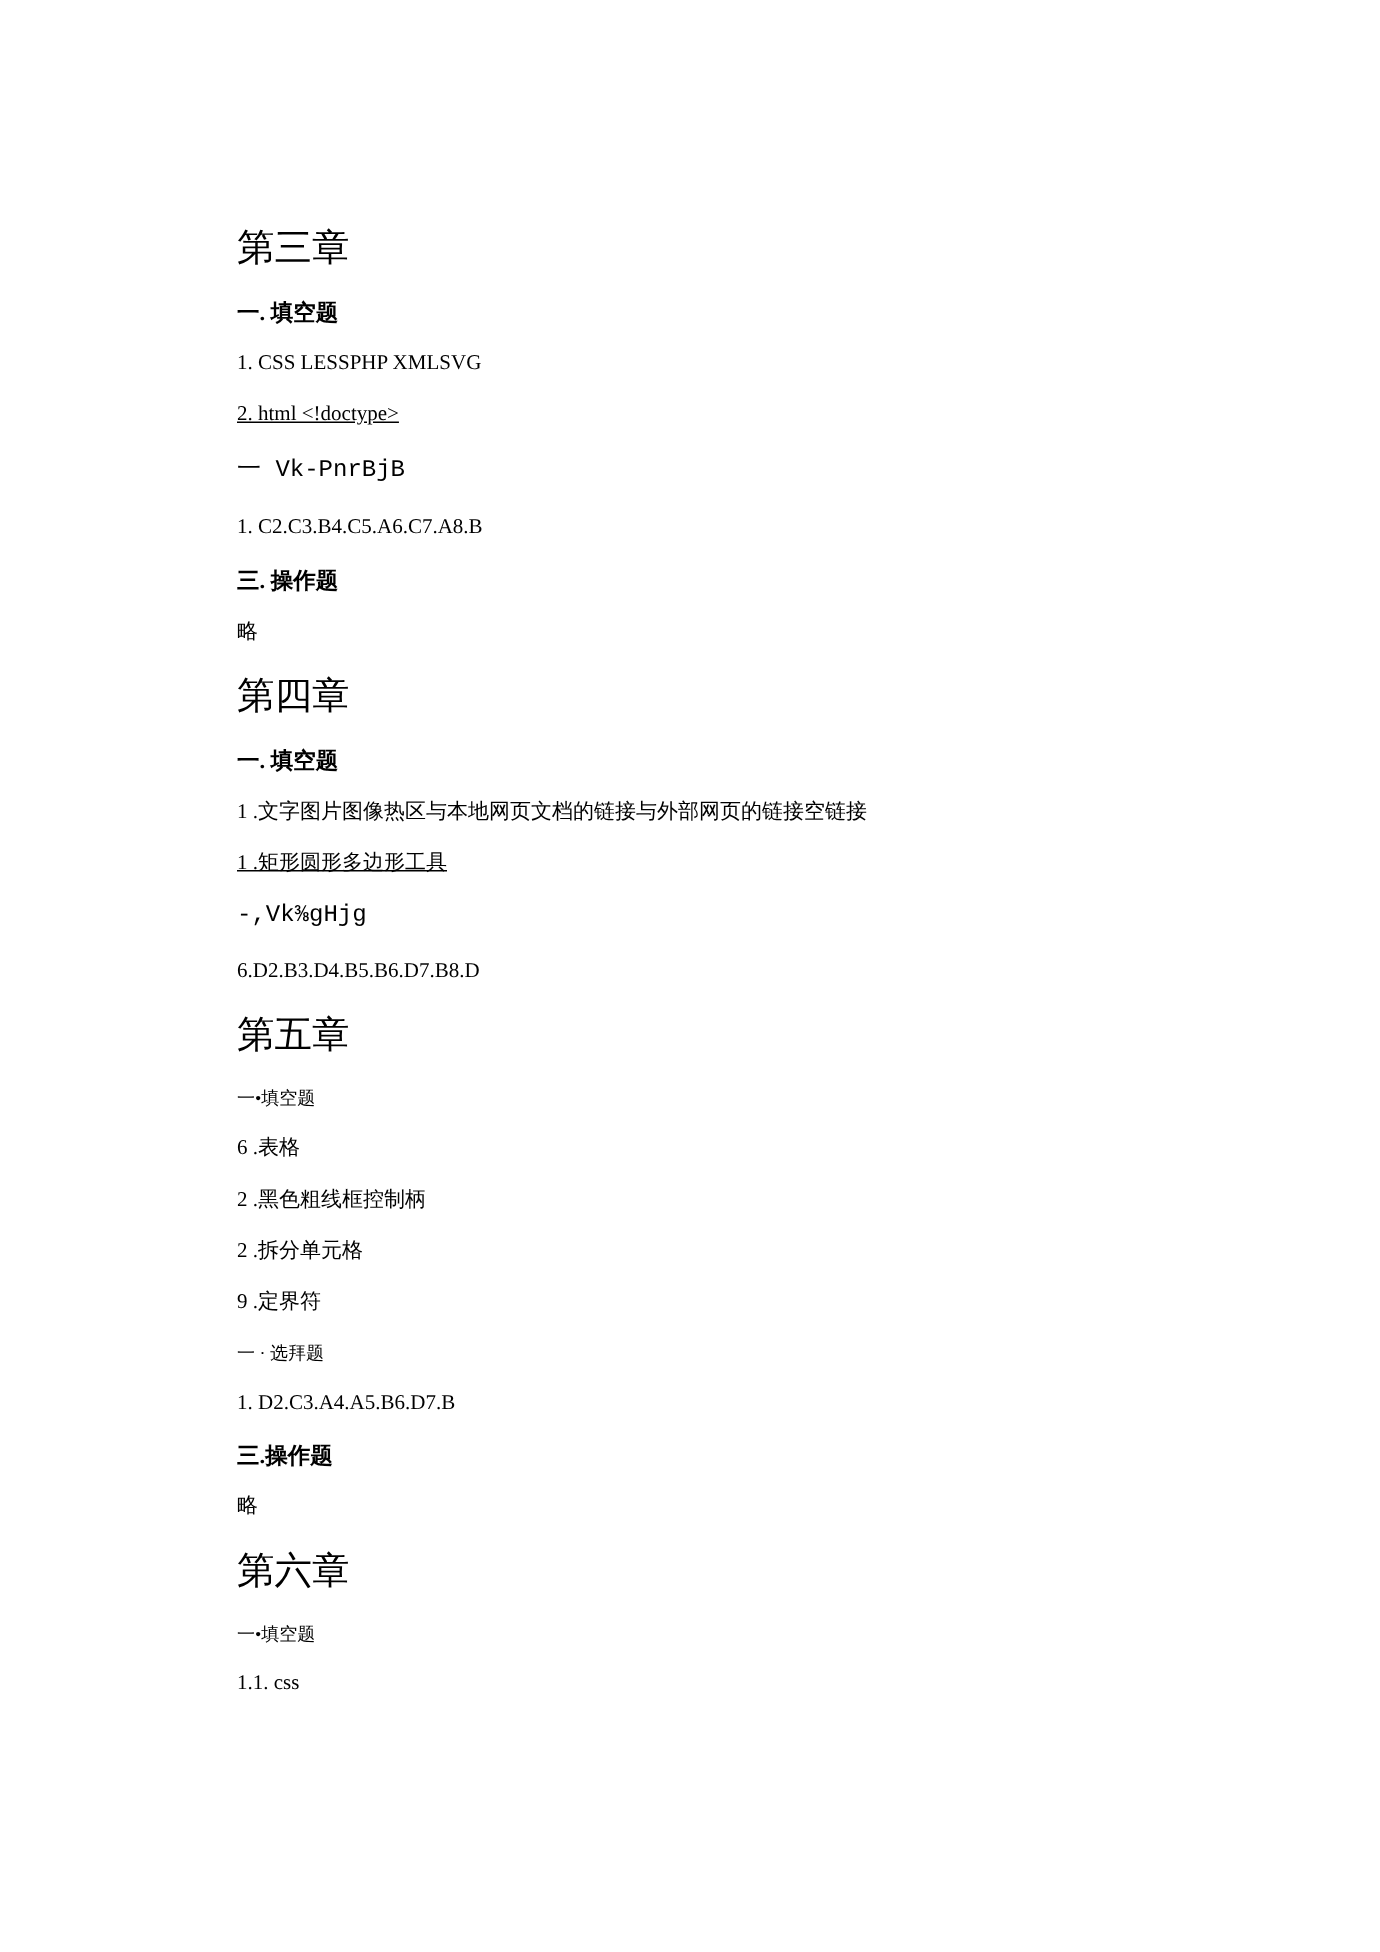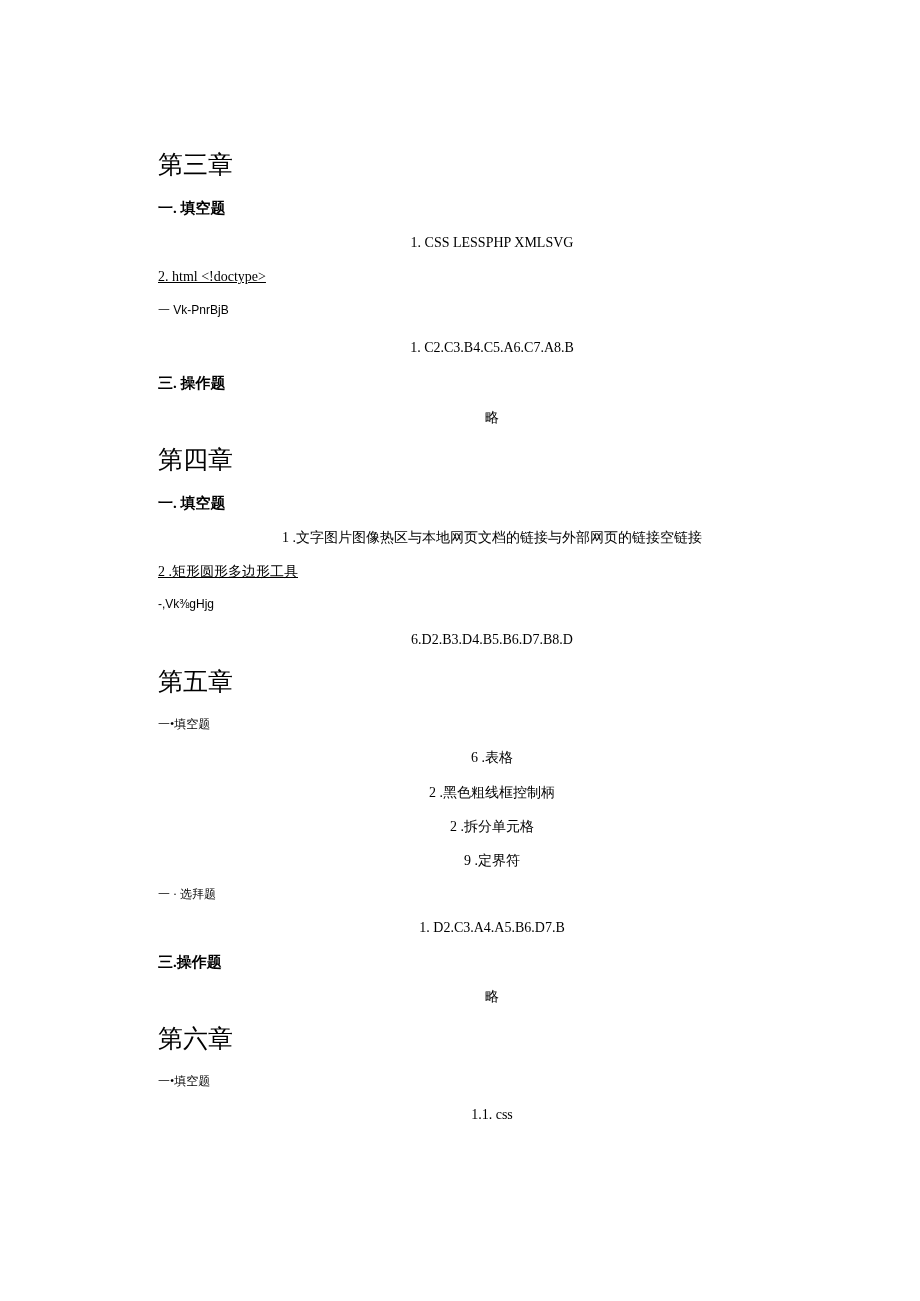--- a/index.html
+++ b/index.html
@@ -28,52 +28,51 @@
     .section-heading-dot {
       font-size: 12px;
       font-weight: normal;
       margin-bottom: 14px;
     }
     .line {
       font-size: 14px;
       font-weight: normal;
       margin-bottom: 14px;
       line-height: 1.3;
-      text-align: center;
     }
     .line-tight {
       font-size: 14px;
       font-weight: normal;
       margin-bottom: 4px;
       line-height: 1.3;
       text-decoration: underline;
     }
     .garbled {
-      font-size: 12px;
+      font-size: 16px;
       font-weight: normal;
       margin-bottom: 20px;
-      font-family: Liberation Sans, sans-serif;
+      font-family: Liberation Mono, monospace;
     }
   </style>
 </head>
 <body>
 
 <div class="chapter-heading">第三章</div>
 <div class="section-heading">一. 填空题</div>
 <div class="line">1.   CSS    LESSPHP          XMLSVG</div>
 <div class="line-tight">2.   html   &lt;!doctype&gt;</div>
 <div class="garbled">一 Vk-PnrBjB</div>
 <div class="line">1.   C2.C3.B4.C5.A6.C7.A8.B</div>
 <div class="section-heading">三. 操作题</div>
 <div class="line">略</div>
 
 <div class="chapter-heading">第四章</div>
 <div class="section-heading">一. 填空题</div>
 <div class="line">1   .文字图片图像热区与本地网页文档的链接与外部网页的链接空链接</div>
-<div class="line-tight">2   .矩形圆形多边形工具</div>
+<div class="line-tight">1   .矩形圆形多边形工具</div>
 <div class="garbled">-,Vk⅜gHjg</div>
 <div class="line">6.D2.B3.D4.B5.B6.D7.B8.D</div>
 
 <div class="chapter-heading">第五章</div>
 <div class="section-heading-dot">一•填空题</div>
 <div class="line">6   .表格</div>
 <div class="line">2   .黑色粗线框控制柄</div>
 <div class="line">2   .拆分单元格</div>
 <div class="line">9   .定界符</div>
 <div class="section-heading-dot">一 · 选拜题</div>

